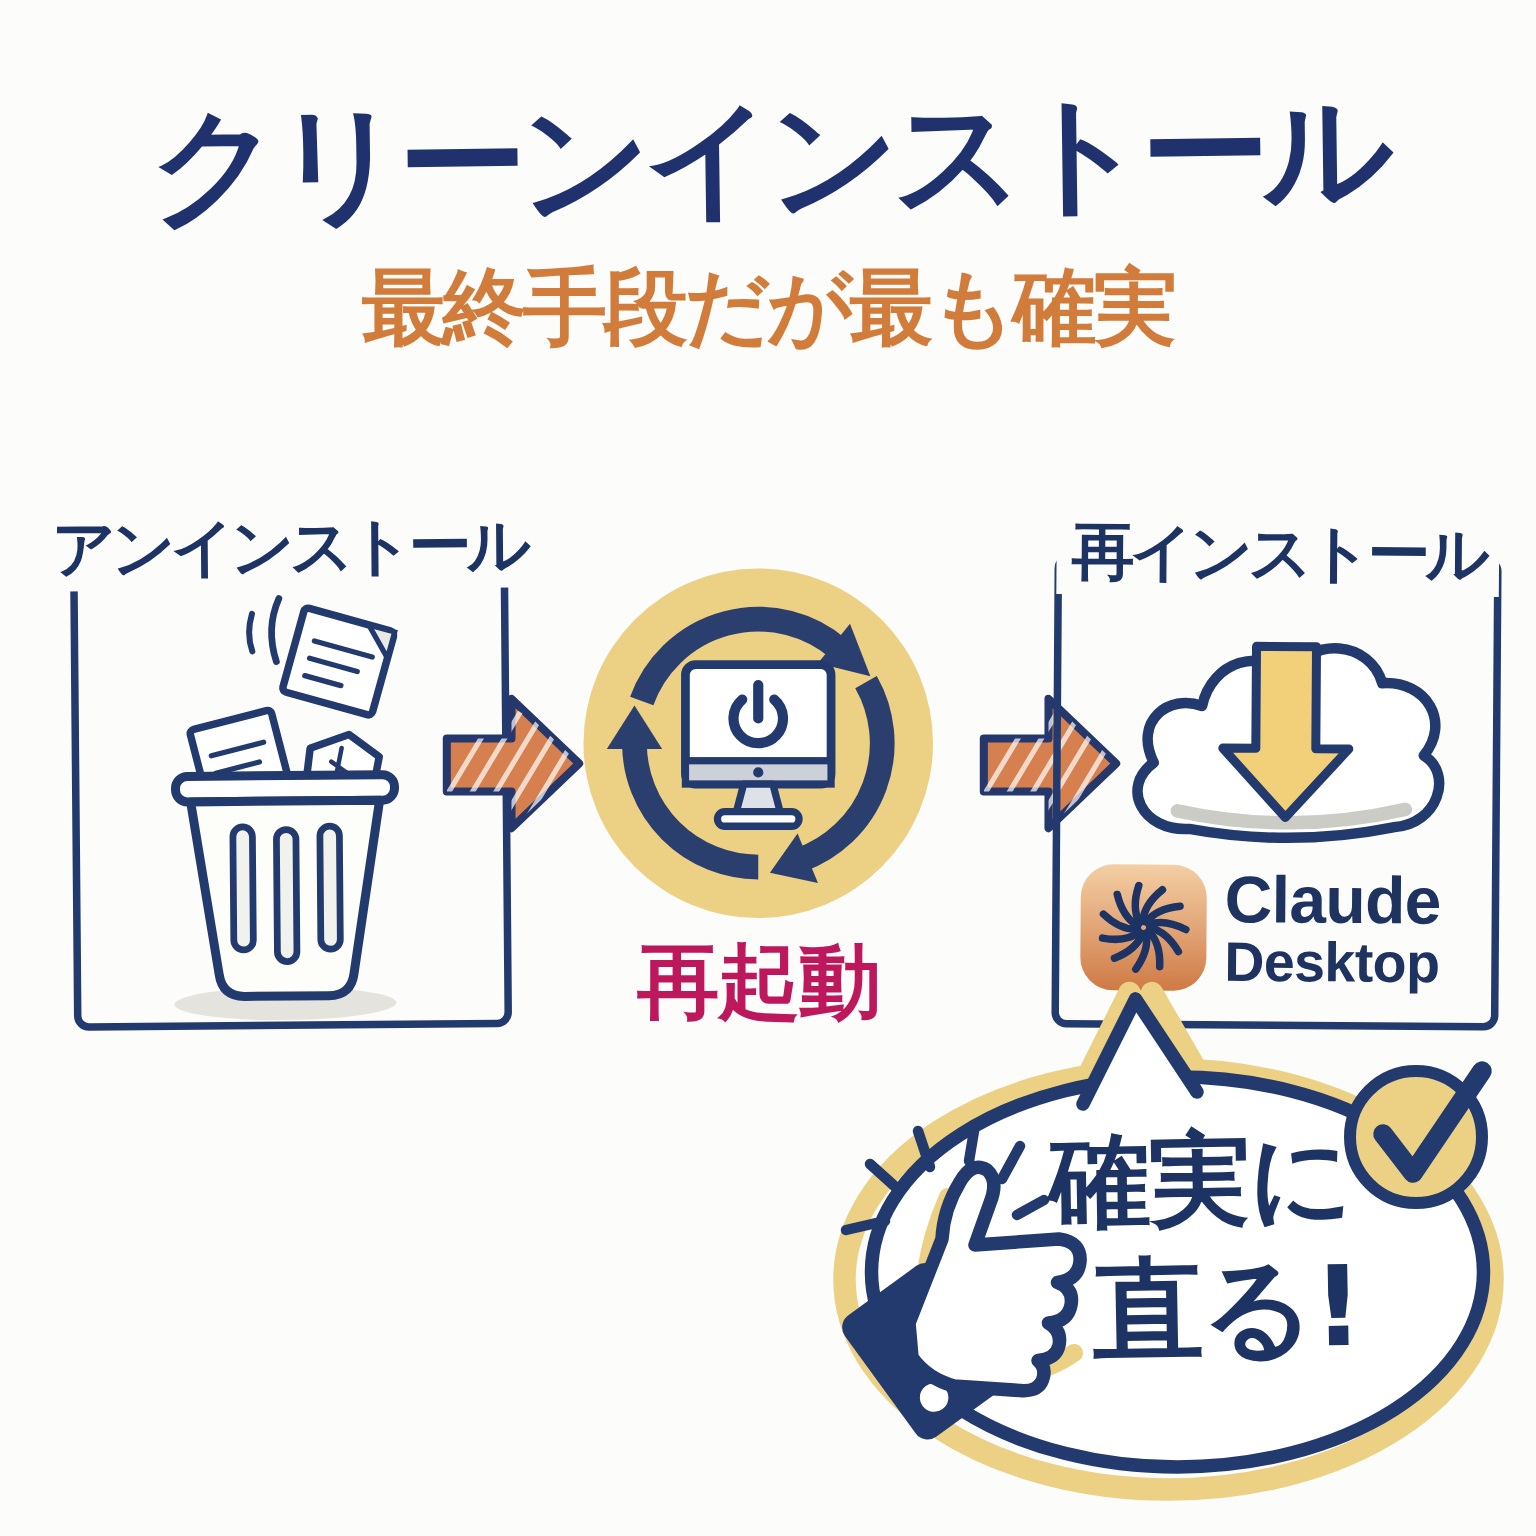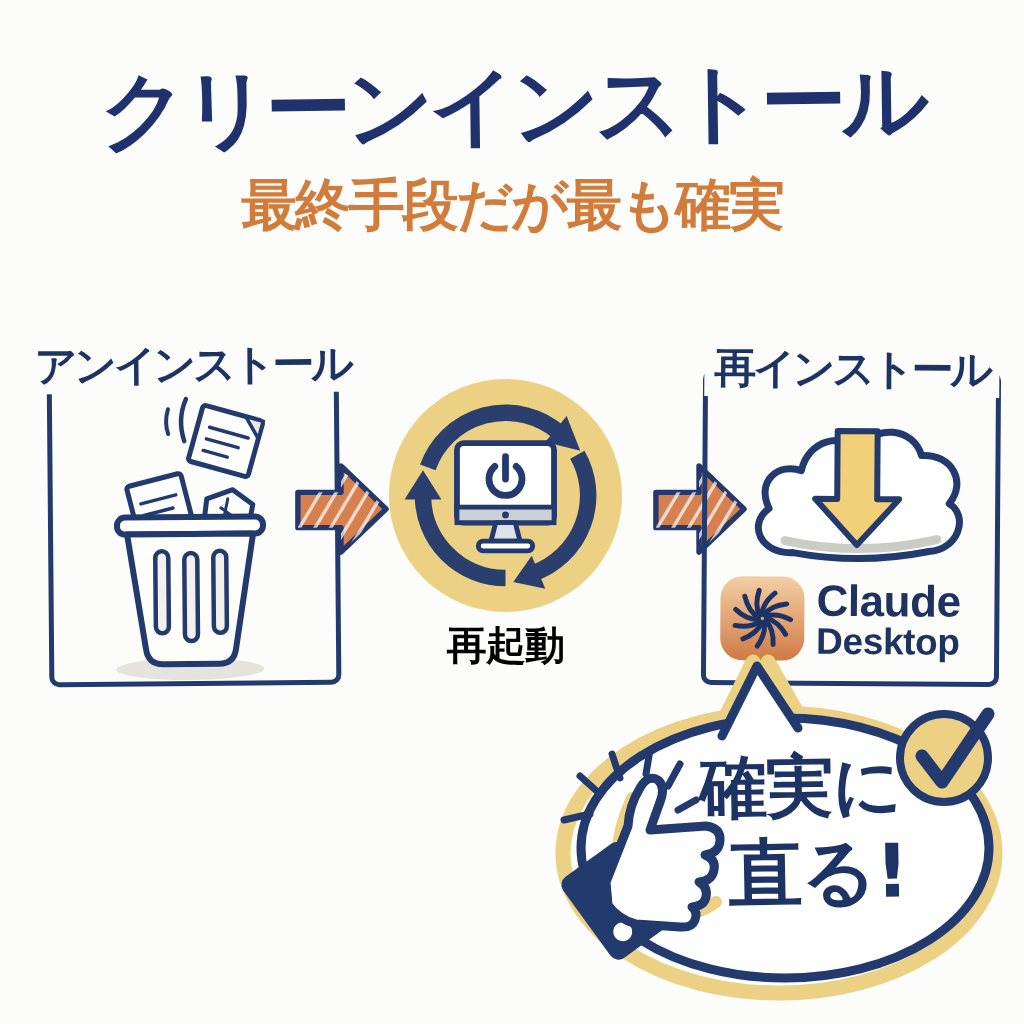--- a/index.html
+++ b/index.html
@@ -32,22 +32,22 @@
   }
 
   .abs { position:absolute; }
 
   #restart-circle {
     position:absolute; left:389px; top:379px; width:233px; height:233px;
     border-radius:50%; background:#ecd084;
   }
   #restart-label {
     position:absolute; left:389px; top:618px; width:233px;
-    text-align:center; font-size:40px; font-weight:900;
-    letter-spacing:-0.02em; color:#000000; white-space:nowrap;
+    text-align:center; font-size:55px; font-weight:900;
+    letter-spacing:-0.02em; color:#be185d; white-space:nowrap;
   }
 
   #logo-row { position:absolute; left:14px; top:202px; width:280px; display:flex; align-items:center; }
   #claude-logo {
     width:84px; height:84px; border-radius:22px; flex:0 0 84px;
     background:linear-gradient(180deg,#f3cfa4 0%,#e0a172 55%,#cf7a44 100%);
     display:flex; align-items:center; justify-content:center;
   }
   #logo-text { margin-left:12px; font-family:"Liberation Sans", sans-serif; color:#1e3360; line-height:1.0; }
   #logo-text .app-name { font-size:44px; font-weight:700; letter-spacing:-0.01em; }

